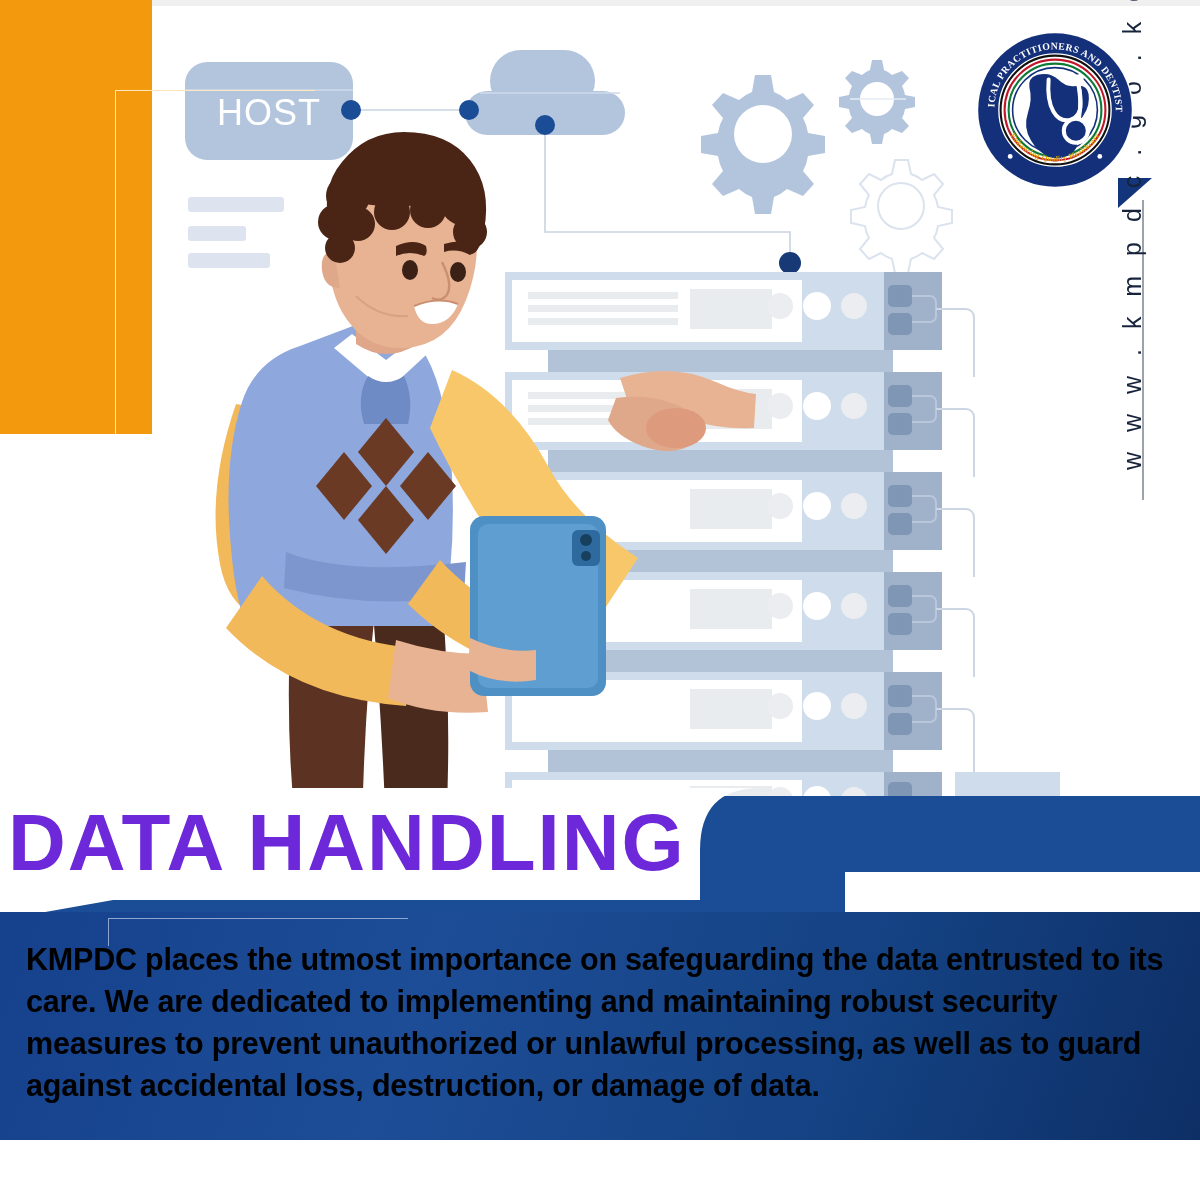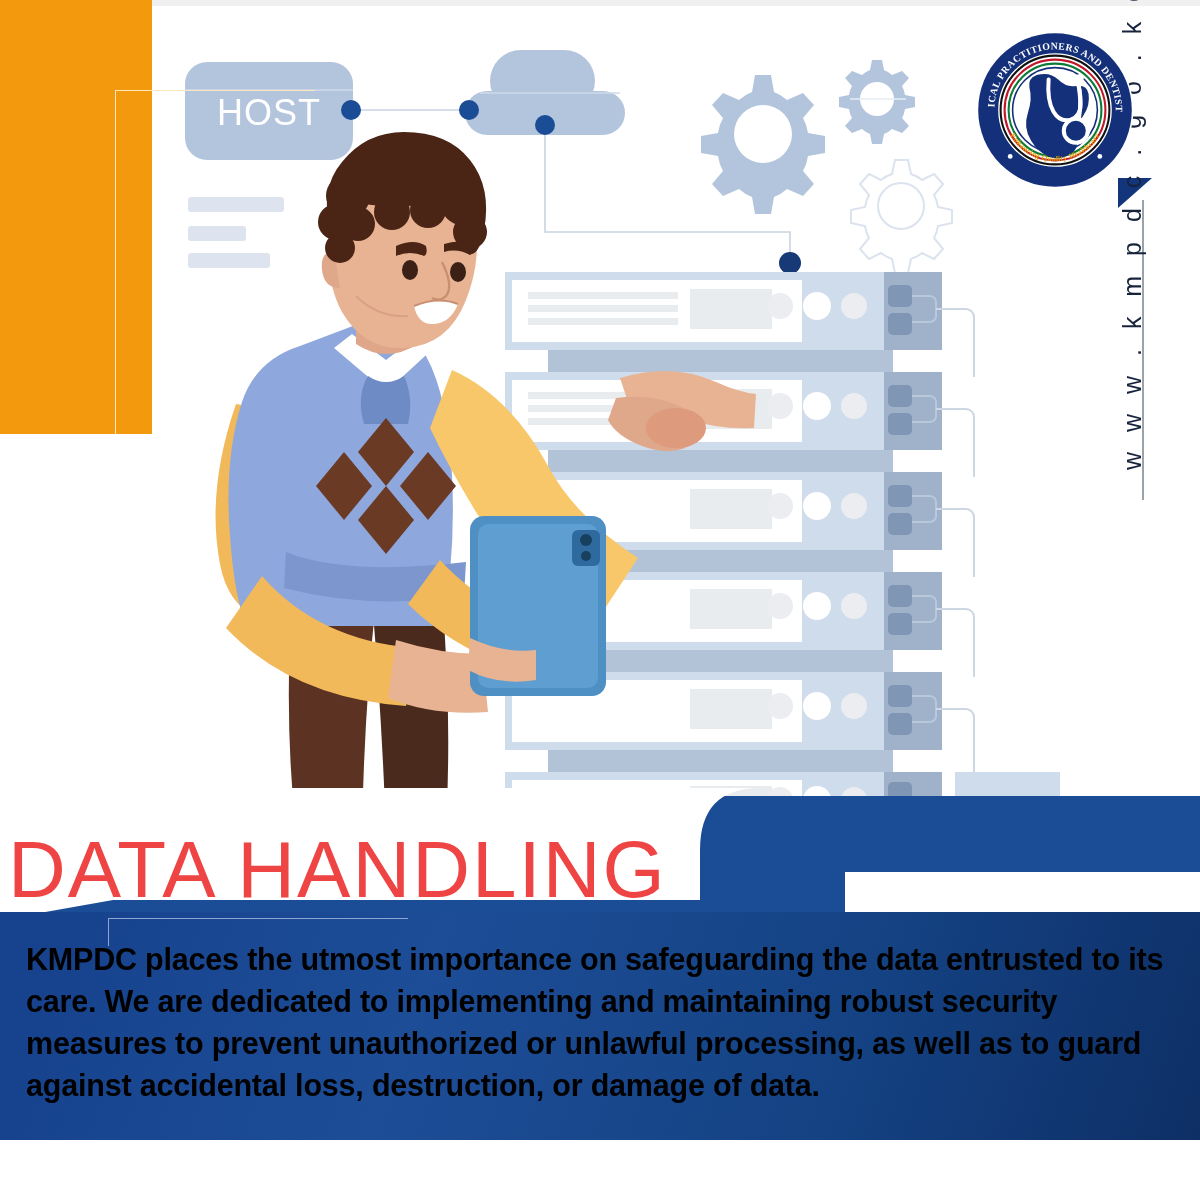--- a/index.html
+++ b/index.html
@@ -38,22 +38,22 @@
 
   
   .logo{position:absolute;left:975px;top:30px;width:160px;height:160px;}
   .logo svg{display:block;}
 
   
   .illus{position:absolute;left:0;top:0;width:1004px;height:920px;}
   .illus svg{display:block;}
   .title-text{
     position:absolute;left:8px;top:793px;width:760px;height:100px;
-    font-size:80px;line-height:100px;letter-spacing:2px;color:#ef4444;
-    font-family:"Liberation Sans",sans-serif;font-weight:400;white-space:nowrap;margin-top:27px;
+    font-size:80px;line-height:100px;letter-spacing:2px;color:#6d28d9;
+    font-family:"Liberation Sans",sans-serif;font-weight:700;white-space:nowrap;
   }
 
   
   .panel{
     position:absolute;left:0;top:912px;width:1200px;height:228px;
     background:linear-gradient(110deg,#16418C 0%,#1D4D97 35%,#144283 70%,#0E2F66 100%);
   }
   .panel-inset{
     position:absolute;left:108px;top:918px;width:300px;height:28px;
     border-left:1.4px solid #8fa6d0;border-top:1.4px solid #8fa6d0;box-sizing:border-box;

